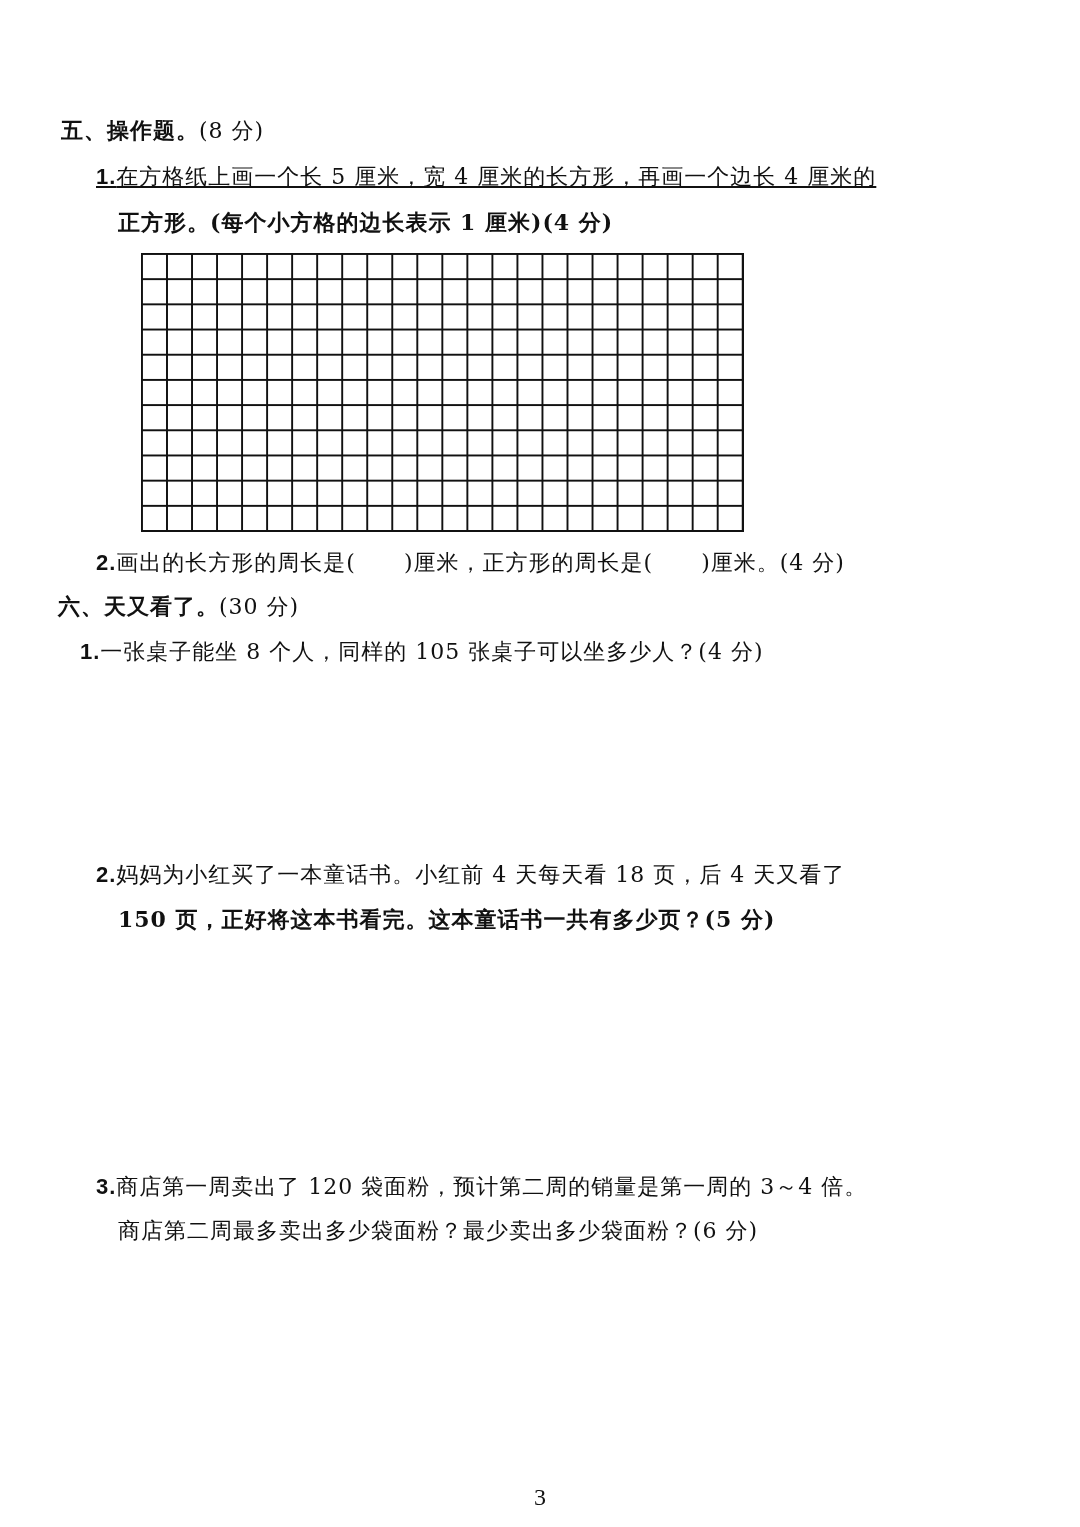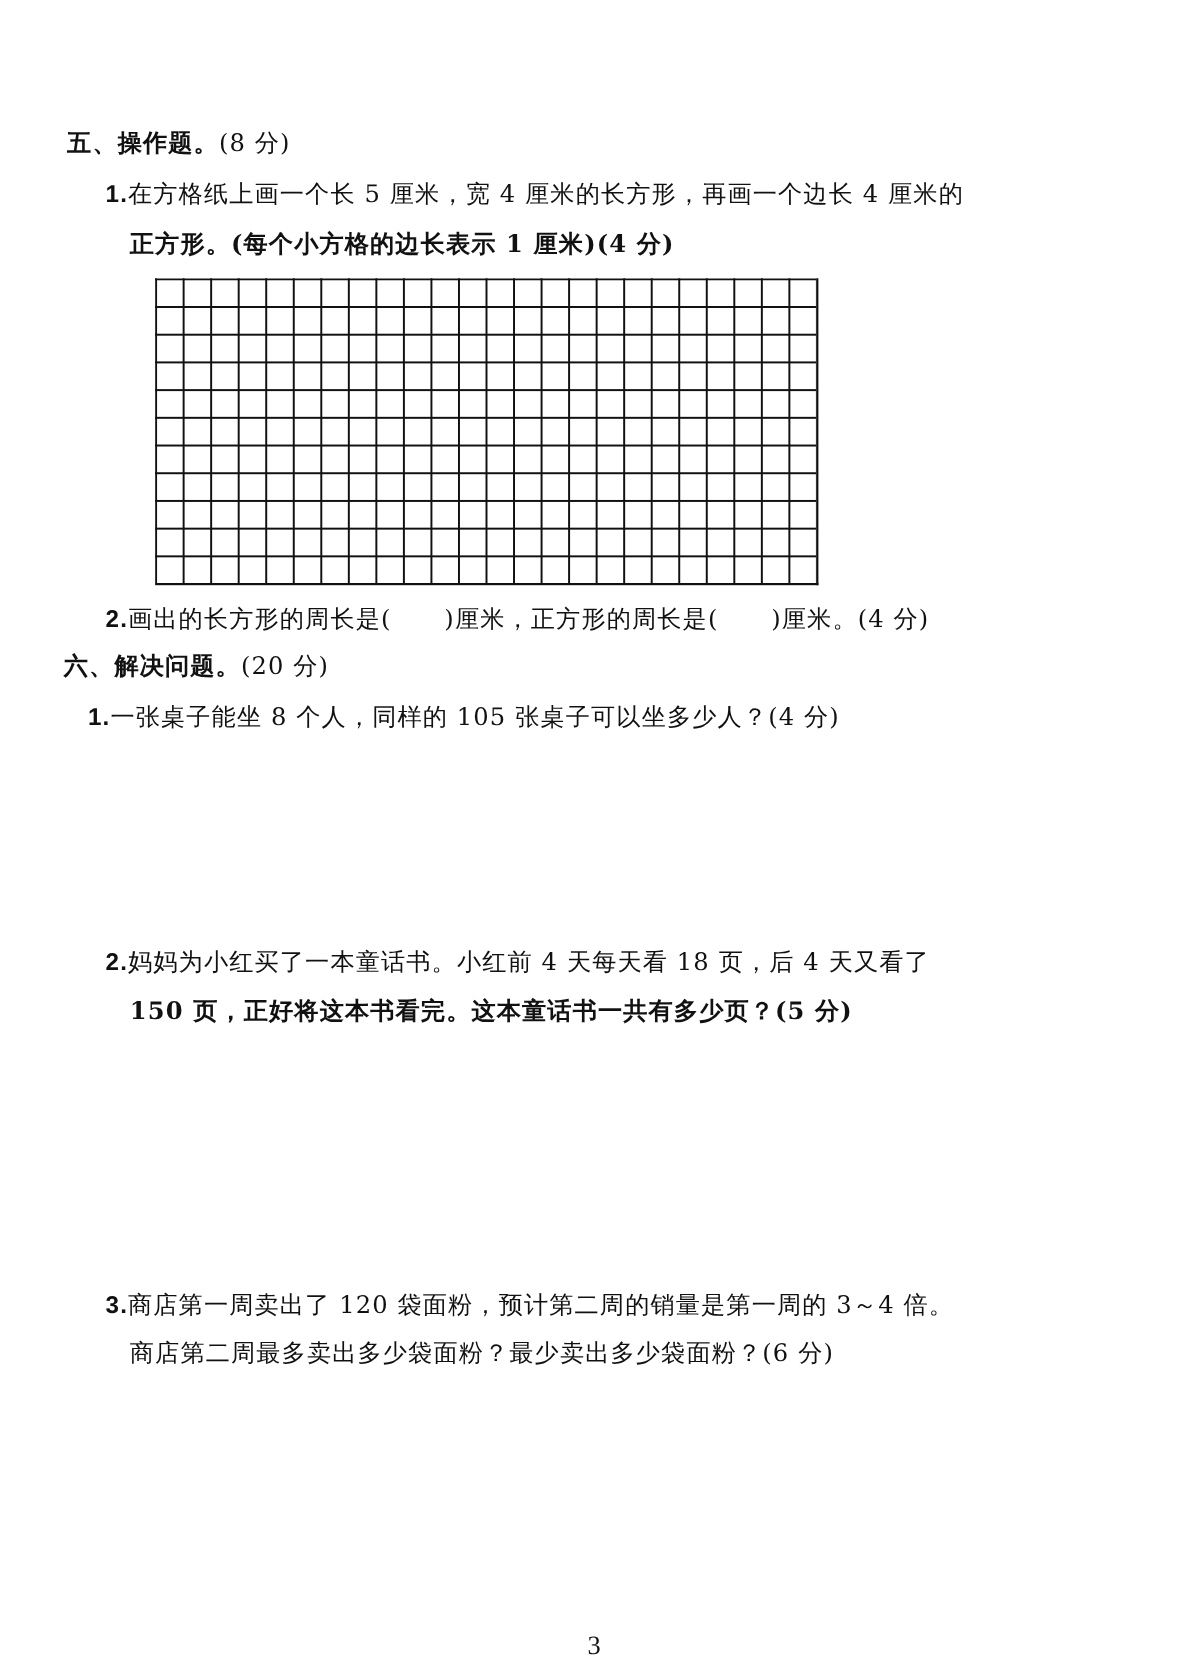--- a/index.html
+++ b/index.html
@@ -31,35 +31,35 @@
     font-family: "Liberation Serif", "DejaVu Serif", serif; font-size: 24px;
   }
 </style>
 </head>
 <body>
 
 <div class="line section-title" style="left:61px; top:117px;">
   <span>五、操作题。</span><span class="score">(8 分)</span>
 </div>
 
-<div class="line" style="left:96px; top:163px;">
+<div class="line" style="left:96px; top:163px;text-decoration:underline;">
   <span class="qnum">1.</span><span>在方格纸上画一个长 5 厘米，宽 4 厘米的长方形，再画一个边长 4 厘米的</span>
 </div>
 <div class="line" style="left:118px; top:208px;font-weight:bold;">
   <span>正方形。(每个小方格的边长表示 1 厘米)(4 分)</span>
 </div>
 
 <div class="grid" id="grid" style="width: 600.96px; height: 277.2px; background-size: 25.04px 25.2px;"></div>
 
 <div class="line" style="left:96px; top:549px;text-align:right;">
   <span class="qnum">2.</span><span>画出的长方形的周长是(</span><span class="blank"></span><span>)厘米，正方形的周长是(</span><span class="blank"></span><span>)厘米。(4 分)</span>
 </div>
 
 <div class="line section-title" style="left:58px; top:593px;">
-  <span>六、解决问题。</span><span class="score">(20 分)</span>
+  <span>六、天又看了。</span><span class="score">(30 分)</span>
 </div>
 
 <div class="line" style="left:80px; top:638px;">
   <span class="qnum">1.</span><span>一张桌子能坐 8 个人，同样的 105 张桌子可以坐多少人？(4 分)</span>
 </div>
 <div class="answer-space" style="top:680px; height:170px;"></div>
 
 <div class="line" style="left:96px; top:861px;">
   <span class="qnum">2.</span><span>妈妈为小红买了一本童话书。小红前 4 天每天看 18 页，后 4 天又看了</span>
 </div>

